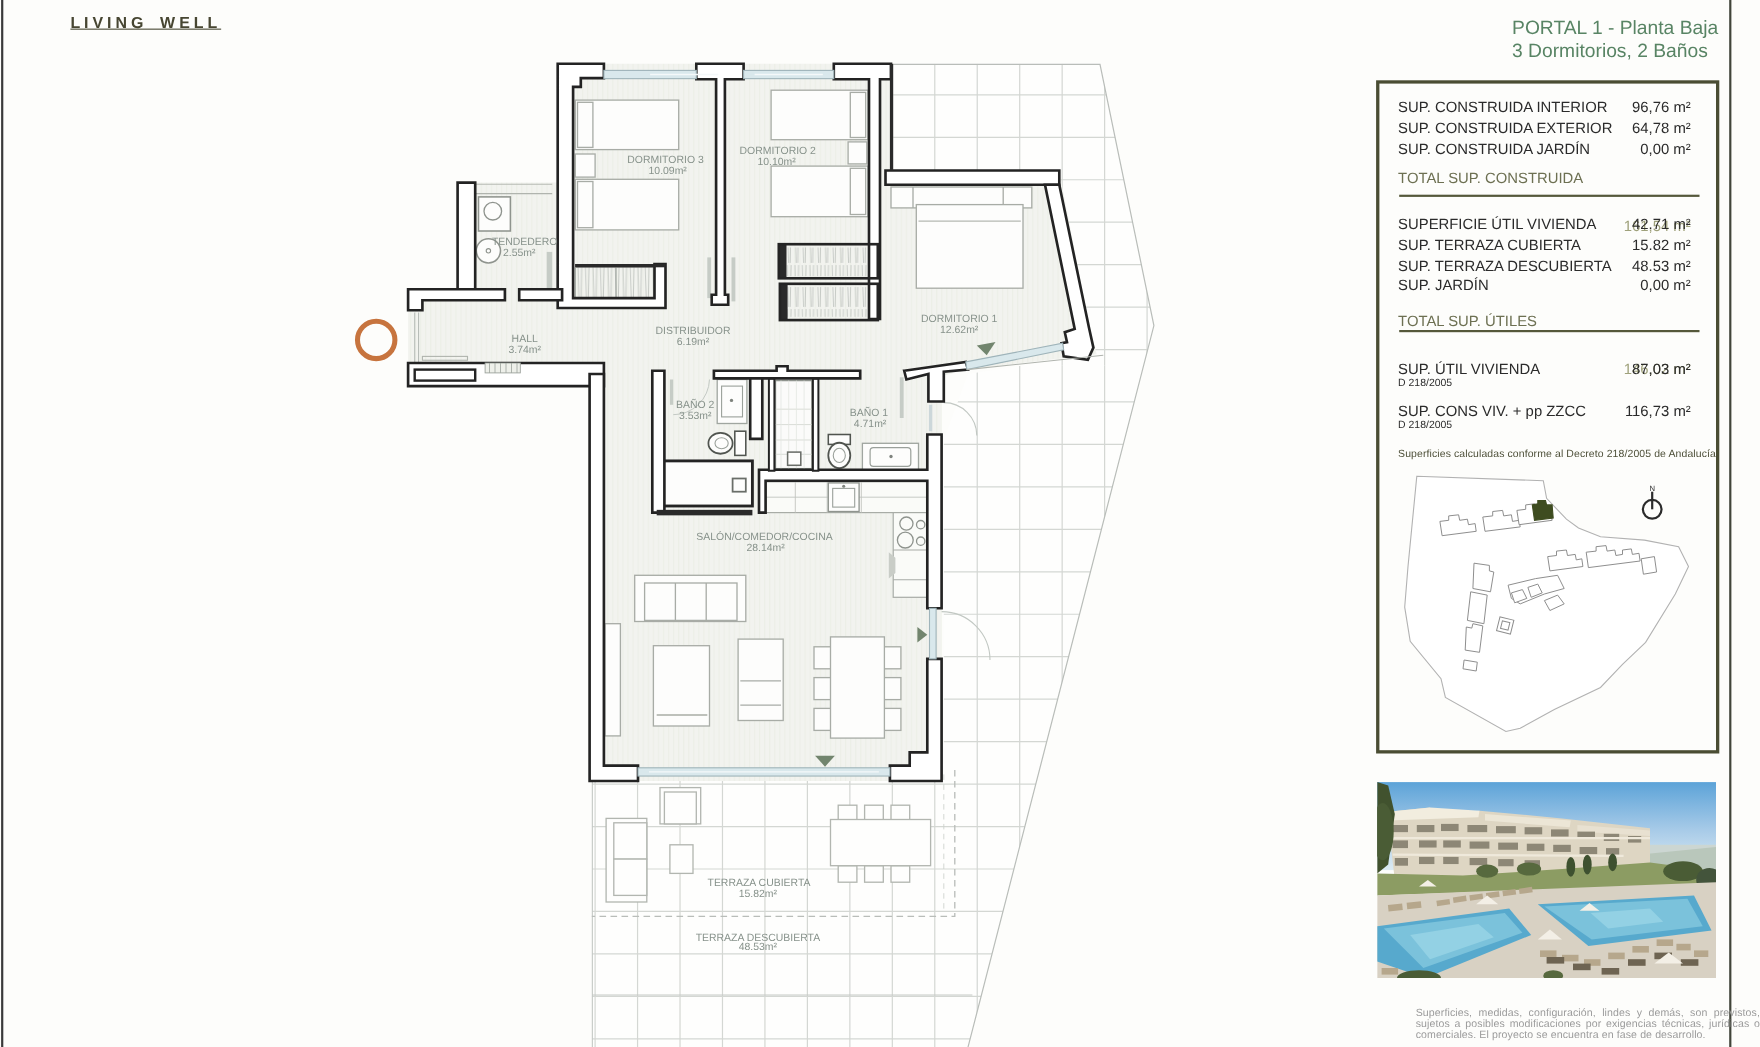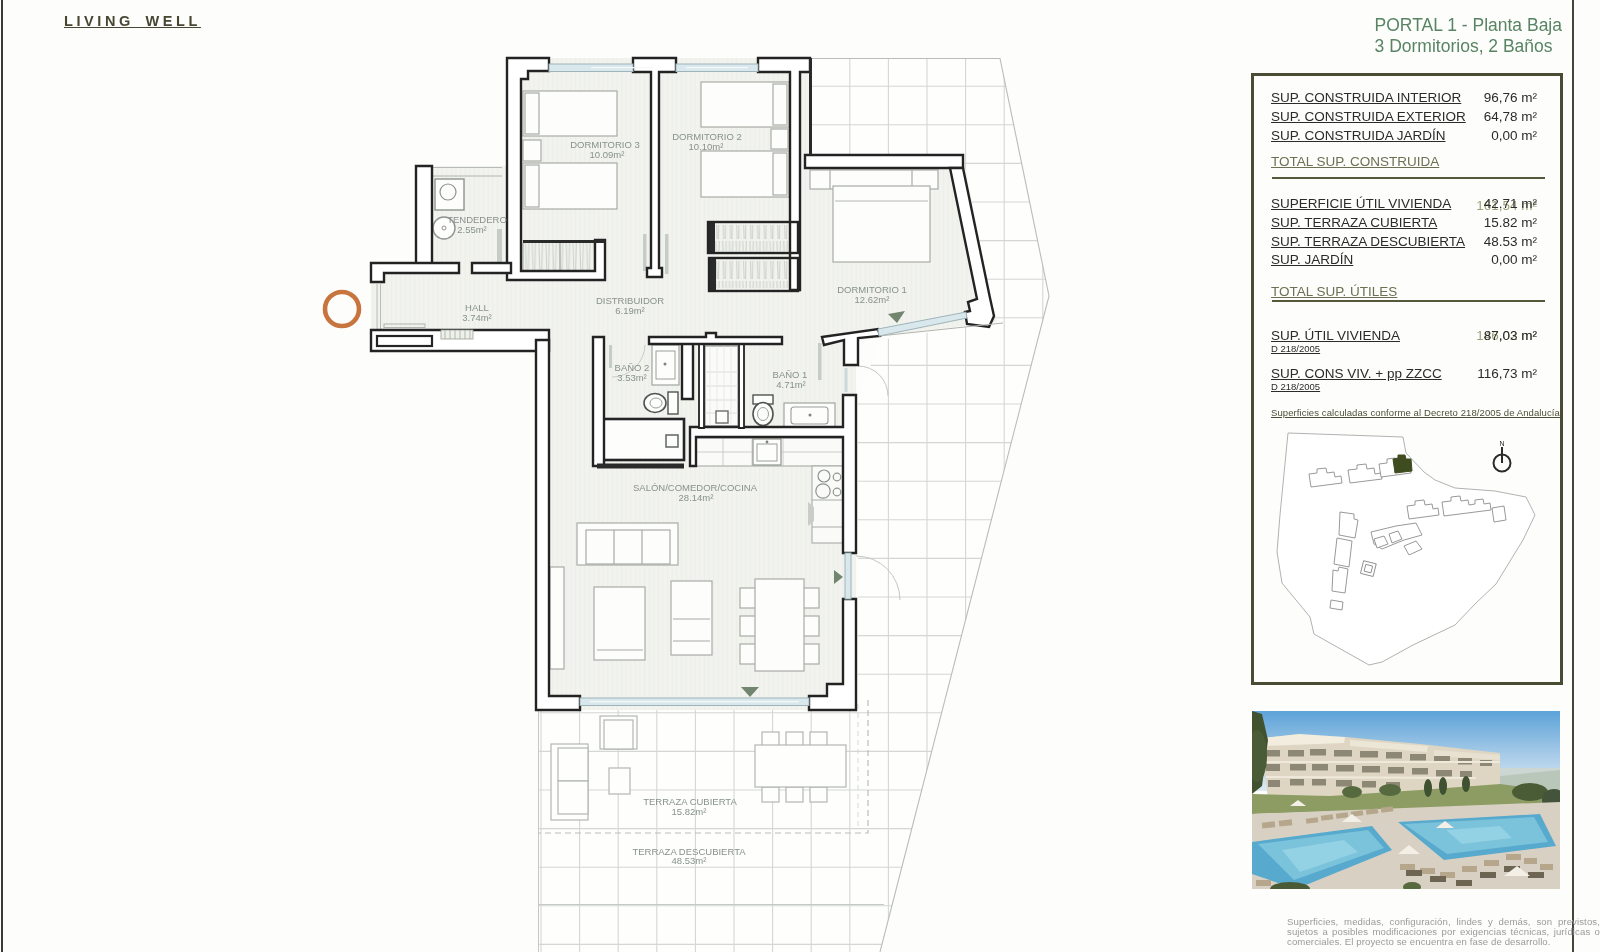--- a/index.html
+++ b/index.html
@@ -4,21 +4,21 @@
 <style>
   html,body{margin:0;padding:0;}
   body{width:1600px;height:952px;position:relative;background:#fdfdfb;
        font-family:"Liberation Sans", sans-serif;overflow:hidden;}
   .abs{position:absolute;}
   #leftline{left:1px;top:0;width:2px;height:952px;background:#3a3a3a;}
   #rightline{left:1572px;top:0;width:2px;height:952px;background:#41453a;}
   #logo{left:64px;top:13px;font-size:14.5px;font-weight:bold;letter-spacing:3.6px;word-spacing:4px;color:#474632;text-decoration:underline;}
   #title{right:38px;top:15px;font-size:17.5px;line-height:21px;color:#588464;}
   #infobox{left:1251px;top:73px;width:306px;height:606px;border:3px solid #4a4d33;}
-  .row{position:absolute;left:17px;right:23px;font-size:13.5px;color:#2b2b2b;white-space:nowrap;text-decoration:underline;}
+  .row{position:absolute;left:17px;right:23px;font-size:13.5px;color:#2b2b2b;white-space:nowrap;}
   .row .v{float:right;}
   .olv{color:#6d7052;}
   .olv .v{color:#9fa17b;margin-top:44px;}
   .hr{position:absolute;left:18px;right:15px;border-top:2px solid #55583a;}
   .small{font-size:9.5px;color:#2b2b2b;}
   #legal{left:1287px;top:917px;width:313px;font-size:9.6px;line-height:10px;color:#9b9b9b;text-align:justify;letter-spacing:0.1px;}
 </style>
 </head>
 <body>
 

